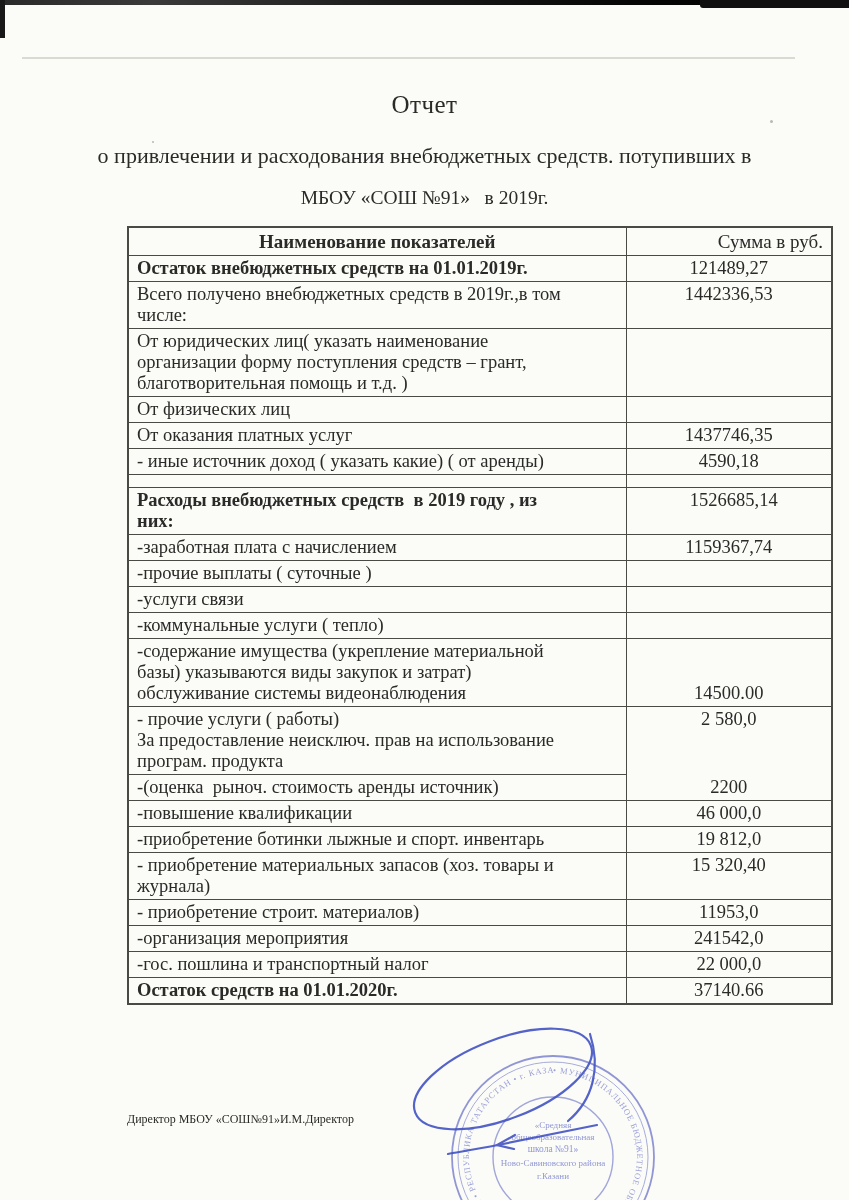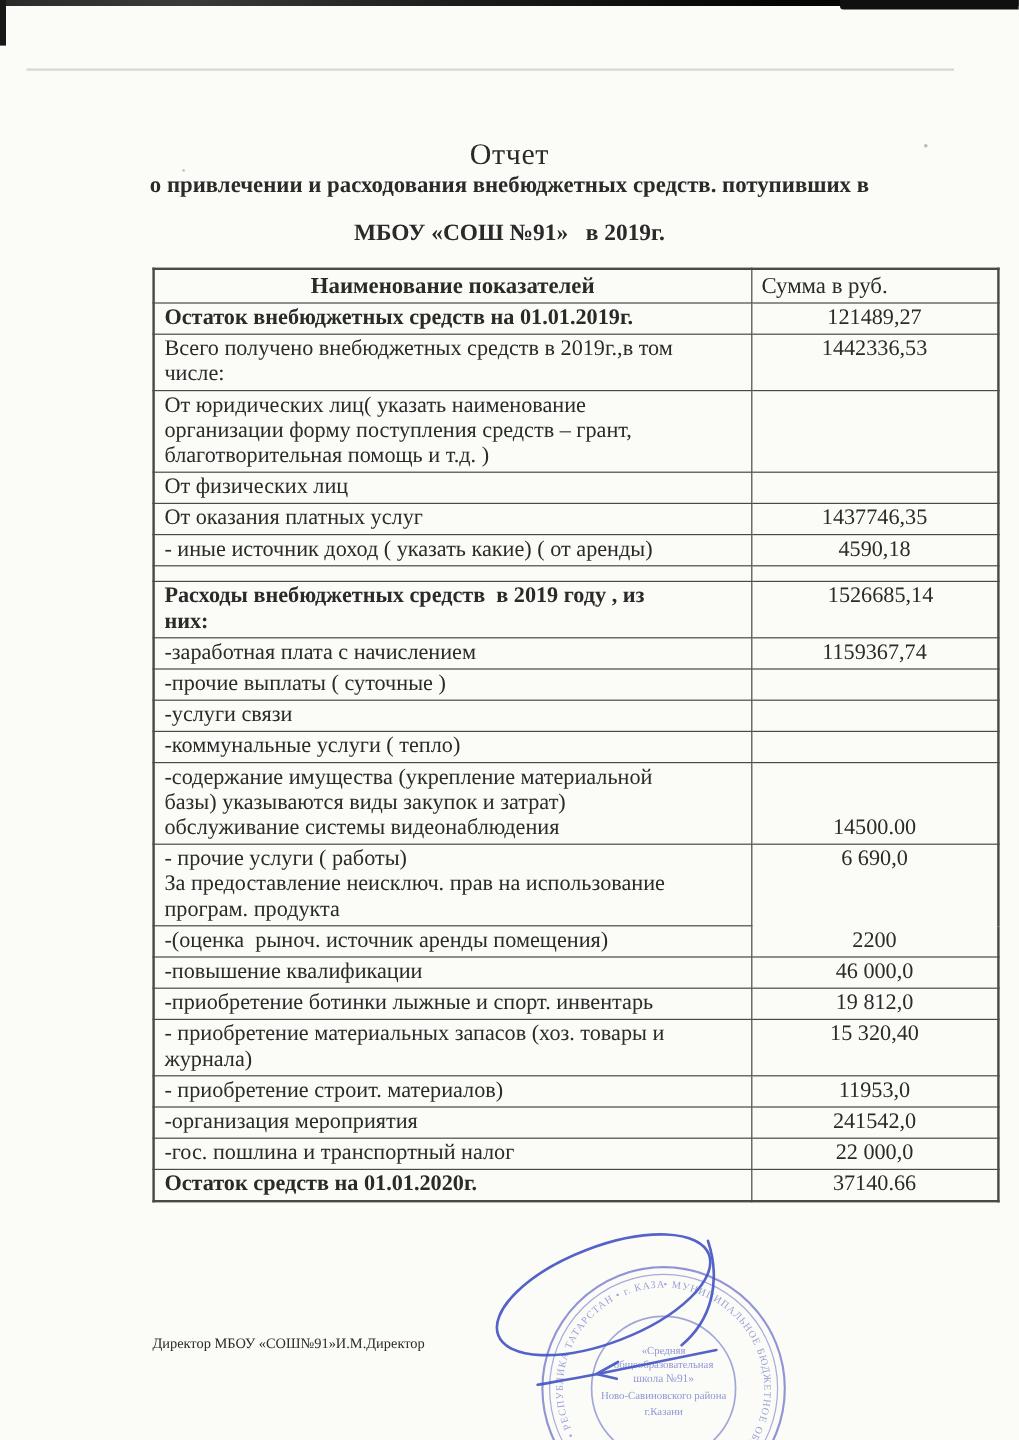--- a/index.html
+++ b/index.html
@@ -23,42 +23,42 @@
   .top-edge{position:absolute;top:0;left:0;width:849px;height:5px;
     background:linear-gradient(90deg,#2a2a2a 0%,#3a3a3a 18%,#1c1c1c 45%,#050505 76%,#000 100%);}
   .top-edge-thick{position:absolute;top:0;left:700px;width:149px;height:8px;background:#101010;border-radius:0 0 0 3px;}
   .left-edge{position:absolute;top:0;left:0;width:5px;height:38px;background:#181818;}
   .hairline{position:absolute;top:57px;left:22px;width:773px;height:1.5px;background:#d3d3cc;opacity:.85;}
   .speck{position:absolute;background:#b9b9b2;border-radius:50%;}
   .speck.s1{top:120px;left:770px;width:3px;height:3px;}
   .speck.s2{top:141px;left:152px;width:2px;height:2px;}
 
   
-  .doc-head{padding-top:116px;text-align:center;}
+  .doc-head{padding-top:91px;text-align:center;}
   .doc-title{font-size:25px;font-weight:normal;margin:0;letter-spacing:.5px;}
-  .doc-sub1{font-size:19px;font-weight:bold;}
-  .doc-sub2{font-size:19.5px;margin-top:18px;white-space:pre;font-weight:bold;}
+  .doc-sub1{font-size:22px;margin-top:24px;}
+  .doc-sub2{font-size:19.5px;margin-top:18px;white-space:pre;}
 
   
   table.report{
     border-collapse:collapse;
     table-layout:fixed;
     margin:17px 0 0 127px;
     width:704px;
     font-size:18.5px;
     line-height:21px;
   }
   table.report th,table.report td{
     border:1.8px solid var(--border);
     padding:2px 8px;
     vertical-align:top;
   }
   table.report{border:2.5px solid var(--border);}
   th.h-name{font-weight:bold;text-align:center;font-size:19px;line-height:23px;}
-  th.h-sum{font-weight:normal;text-align:left;font-size:19px;line-height:23px;}
+  th.h-sum{font-weight:normal;text-align:right;font-size:19px;line-height:23px;}
   td.label-cell{white-space:pre-wrap;}
   td.value-cell{text-align:center;vertical-align:middle;}
   tr.bold td.label-cell{font-weight:bold;}
   tr.spacer td{height:13px;padding:2px;}
 
   
   .doc-footer{
     position:absolute;top:1112px;left:127px;right:115px;
     display:flex;justify-content:flex-start;
     font-size:12px;
@@ -151,24 +151,24 @@
       <tr>
     <td class="label-cell">-содержание имущества (укрепление материальной
 базы) указываются виды закупок и затрат)
 обслуживание системы видеонаблюдения</td>
     <td class="value-cell" style="vertical-align: bottom;">14500.00</td>
   </tr>
       <tr>
     <td class="label-cell">- прочие услуги ( работы)
 За предоставление неисключ. прав на использование
 програм. продукта</td>
-    <td class="value-cell" style="border-bottom: none;">6 690,0</td>
-  </tr>
-      <tr>
-    <td class="label-cell">-(оценка  рыноч. источник аренды помещения)</td>
+    <td class="value-cell" style="border-bottom: none;">2 580,0</td>
+  </tr>
+      <tr>
+    <td class="label-cell">-(оценка  рыноч. стоимость аренды источник)</td>
     <td class="value-cell" style="vertical-align: bottom; border-top: none;">2200</td>
   </tr>
       <tr>
     <td class="label-cell">-повышение квалификации</td>
     <td class="value-cell">46 000,0</td>
   </tr>
       <tr>
     <td class="label-cell">-приобретение ботинки лыжные и спорт. инвентарь</td>
     <td class="value-cell">19 812,0</td>
   </tr>

